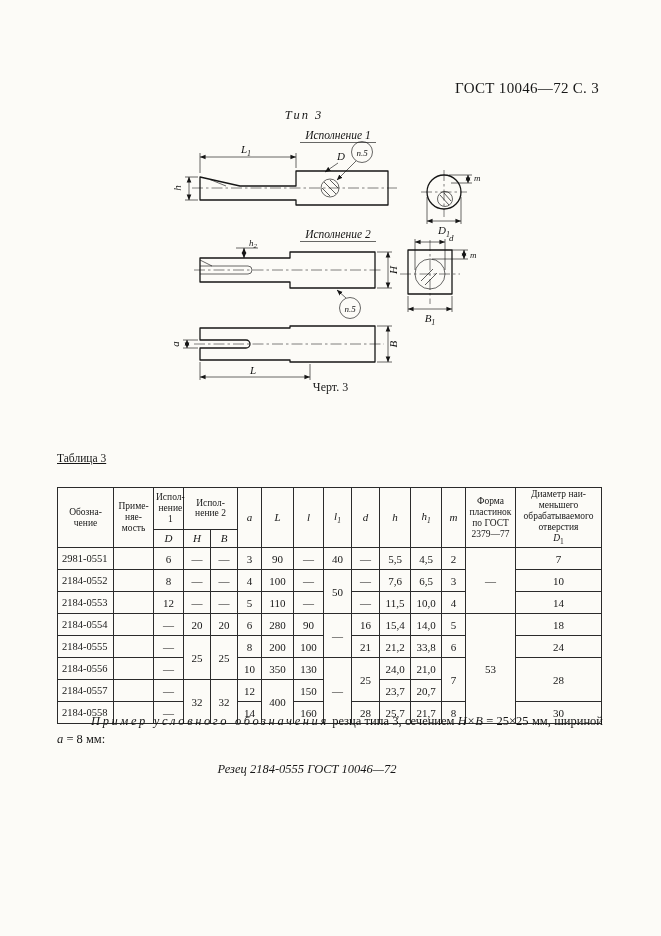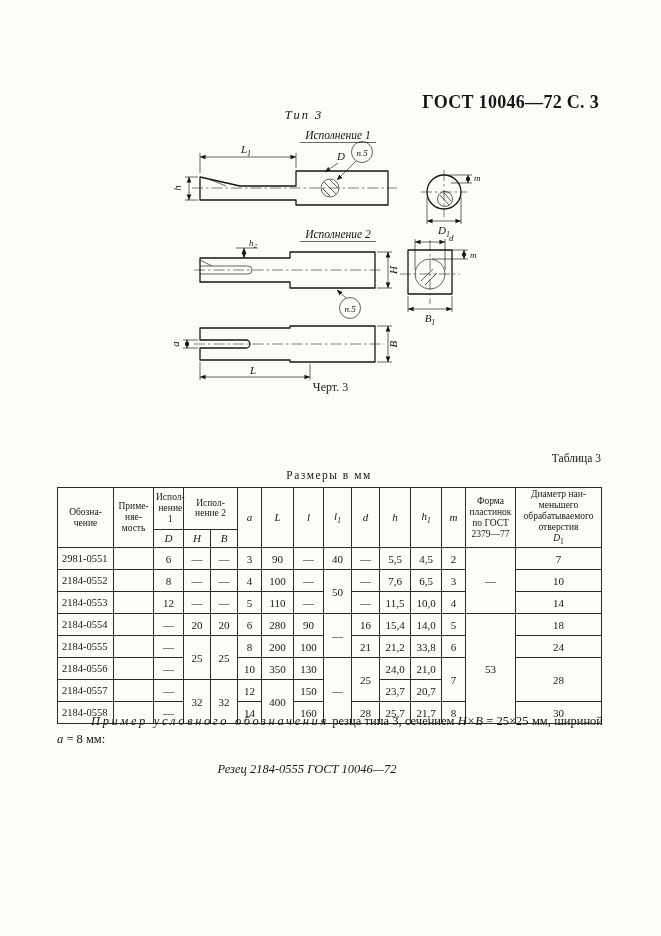--- a/index.html
+++ b/index.html
@@ -1,26 +1,26 @@
 <!DOCTYPE html>
 <html><head>
 <meta charset="utf-8">
 <style>
   html,body { margin:0; padding:0; background:#d9d9d9; }
   .page {
     position:relative; width:661px; height:936px; margin:0 auto;
     background:#fcfbf7; color:#171717; overflow:hidden;
     font-family:"Liberation Serif", serif;
   }
-  .gost-header { position:absolute; top:92px; right:62px; font-weight:bold; font-size:18px; letter-spacing:.3px; }
+  .gost-header { position:absolute; top:80px; right:62px; font-weight:normal; font-size:15px; letter-spacing:.3px; }
   .type-title { position:absolute; top:108px; left:0; width:608px; text-align:center; font-style:italic; font-size:12.5px; letter-spacing:2px; }
   .fig-caption { position:absolute; top:380px; left:0; width:661px; text-align:center; font-size:12px; }
   .drawing-svg { position:absolute; top:124px; left:0; }
 
-  .table-caption { position:absolute; top:452px; left:57px; width:544px; text-align:right; font-size:11.5px; }
+  .table-caption { position:absolute; top:452px; left:57px; width:544px; font-size:11.5px;text-decoration:underline; }
   .units-title { position:absolute; top:469px; left:57px; width:544px; text-align:center; font-size:11.5px; letter-spacing:1.5px; }
 
   .dims-table { position:absolute; top:487px; left:57px; border-collapse:collapse; table-layout:fixed; width:544px; }
   .dims-table td, .dims-table th { border:1px solid #2b2b2b; padding:1px 2px; text-align:center; vertical-align:middle; font-weight:normal; }
   .dims-table { border:1.5px solid #222; }
   .dims-table th { font-size:9.5px; line-height:1.15; }
   .dims-table th .pre { white-space:pre-line; display:inline-block; }
   .dims-table td { font-size:11px; height:19px; }
   .dims-table .sym { font-style:italic; font-size:11px; font-family:"Liberation Serif", serif; }
   .dims-table sub { font-size:7.5px; }
@@ -192,21 +192,20 @@
         <line class="tn" x1="377" y1="238" x2="392" y2="238"></line>
         <line class="tn" x1="388" y1="202" x2="388" y2="238" marker-start="url(#ar)" marker-end="url(#ar)"></line>
         <text class="svgt" x="397" y="220" text-anchor="middle" transform="rotate(-90 397 220)">B</text>
       </g>
     </g>
   </svg>
 
   <div class="fig-caption">Черт. 3</div>
 
   <div class="table-caption">Таблица 3</div>
-  <div class="units-title">Размеры в мм</div>
 
   <table class="dims-table">
     <colgroup>
       <col style="width:56px">
         <col style="width:40px">
         <col style="width:30px">
         <col style="width:27px">
         <col style="width:27px">
       <col style="width:24px">
         <col style="width:32px">

